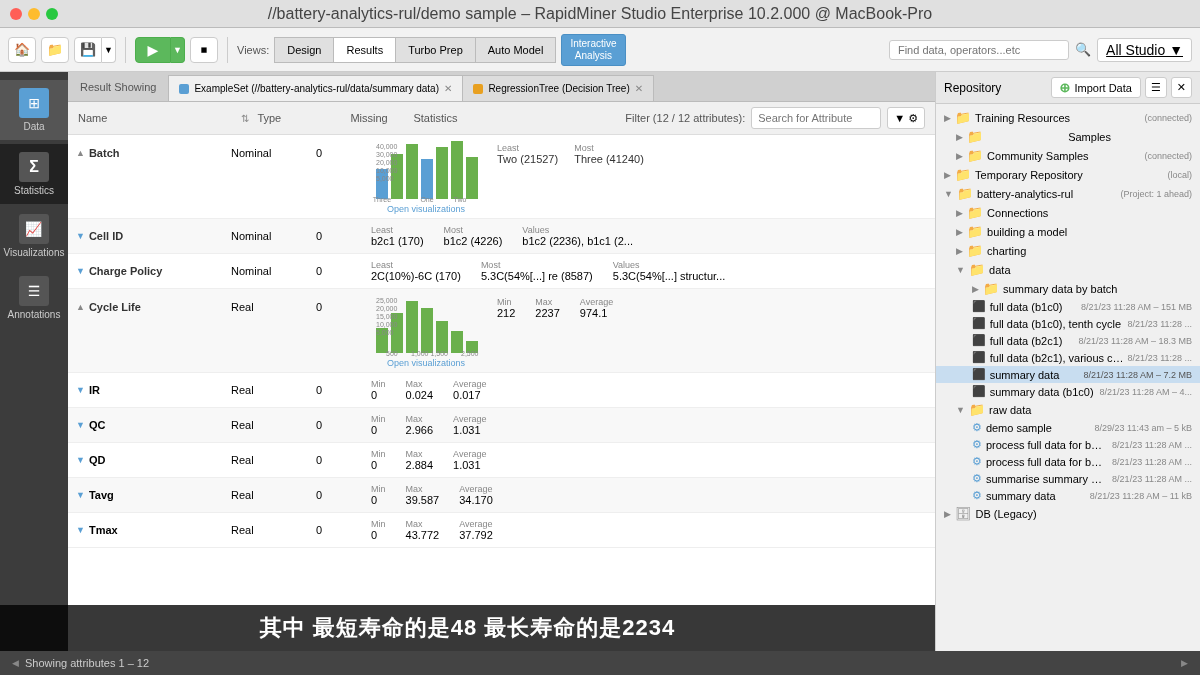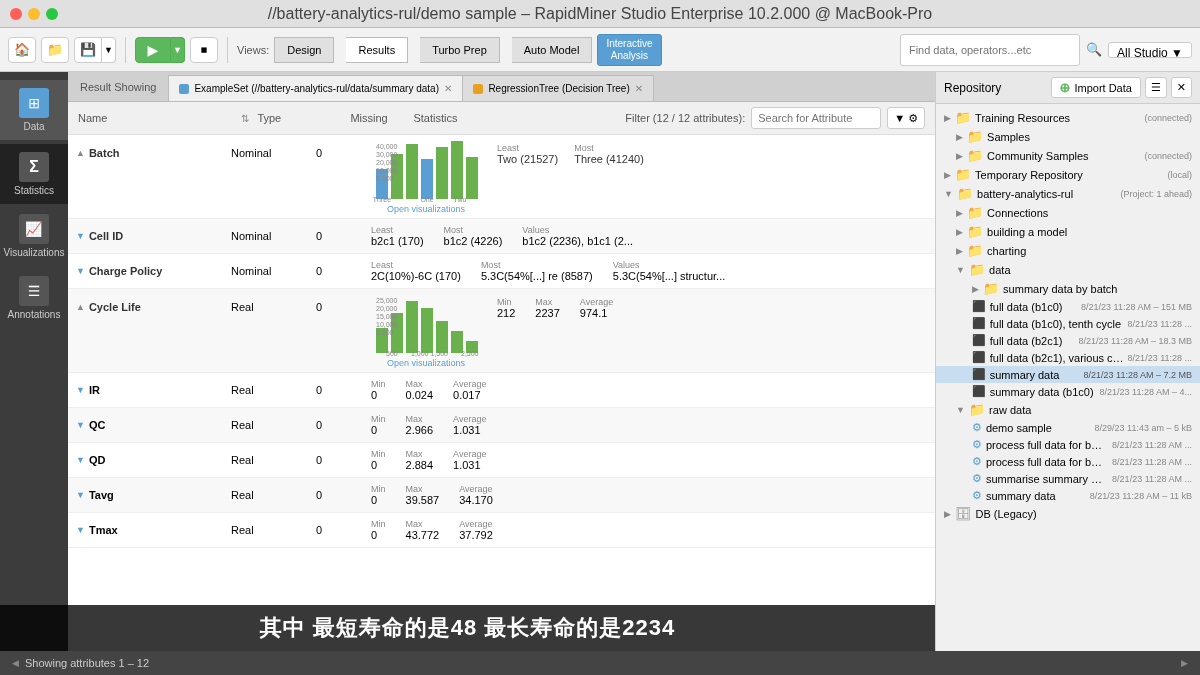--- a/index.html
+++ b/index.html
@@ -27,32 +27,32 @@
   <div style="width:1px;height:26px;background:#ccc;margin:0 4px;"></div>
   <div style="display:flex;gap:0;">
     <button style="background:#5cb85c;color:white;border:1px solid #4cae4c;border-radius:4px 0 0 4px;width:36px;height:26px;cursor:pointer;font-size:14px;">▶</button>
     <button style="background:#5cb85c;color:white;border:1px solid #4cae4c;border-left:none;border-radius:0 4px 4px 0;width:14px;height:26px;cursor:pointer;font-size:9px;">▼</button>
   </div>
   <button style="background:#fff;border:1px solid #ccc;border-radius:4px;width:28px;height:26px;cursor:pointer;font-size:13px;">⏹</button>
 
   <div style="width:1px;height:26px;background:#ccc;margin:0 4px;"></div>
 
   <span style="font-size:11px;color:#555;">Views:</span>
-  <div style="display:flex;gap:12px;">
+  <div style="display:flex;gap:0;">
     <button style="background:#e0e0e0;border:1px solid #bbb;padding:0 12px;font-size:11px;height:26px;cursor:pointer;">Design</button>
     <button style="background:#fff;border:1px solid #bbb;border-left:none;padding:0 12px;font-size:11px;height:26px;cursor:pointer;font-weight:500;">Results</button>
     <button style="background:#e0e0e0;border:1px solid #bbb;border-left:none;padding:0 12px;font-size:11px;height:26px;cursor:pointer;">Turbo Prep</button>
     <button style="background:#e0e0e0;border:1px solid #bbb;border-left:none;padding:0 12px;font-size:11px;height:26px;cursor:pointer;">Auto Model</button>
   </div>
   <button style="background:#5a9fd4;color:white;border:1px solid #4a8fc4;border-radius:3px;padding:0 8px;font-size:10px;height:32px;cursor:pointer;line-height:1.2;text-align:center;">Interactive<br>Analysis</button>
 
   <div style="margin-left:auto;display:flex;align-items:center;gap:6px;">
-    <input type="text" placeholder="Find data, operators...etc" style="background: rgb(255, 255, 255); border: 1px solid rgb(204, 204, 204); border-radius: 3px; padding: 3px 8px; font-size: 11px; width: 180px; height: 32px;">
+    <input type="text" placeholder="Find data, operators...etc" style="background: rgb(255, 255, 255); border: 1px solid rgb(204, 204, 204); border-radius: 3px; padding: 3px 8px; font-size: 11px; width: 180px; height: 20px;">
     <span style="font-size:13px;color:#888;">🔍</span>
-    <button style="background:#fff;border:1px solid #ccc;border-radius:3px;padding:3px 8px;font-size:12px;height:16px;cursor:pointer;">All Studio ▼</button>
+    <button style="background:#fff;border:1px solid #ccc;border-radius:3px;padding:3px 8px;font-size:14px;height:24px;cursor:pointer;text-decoration:underline;">All Studio ▼</button>
   </div>
 </div>
 
 <div style="display:flex;height:calc(675px - 28px - 44px - 24px);">
 
   <div style="width:68px;background:#3c3c3c;display:flex;flex-direction:column;align-items:center;padding-top:8px;gap:2px;">
     <div style="display:flex;flex-direction:column;align-items:center;padding:8px 4px;cursor:pointer;color:#ccc;font-size:10px;gap:3px;width:100%;background:#555;">
       <div style="width:30px;height:30px;background:#5a9fd4;border-radius:3px;display:flex;align-items:center;justify-content:center;color:white;font-size:14px;">⊞</div>
       <span>Data</span>
     </div>
@@ -417,21 +417,21 @@
       <div style="display:flex;align-items:center;padding:2px 8px;cursor:pointer;gap:4px;">
         <span style="font-size:9px;color:#888;">▶</span>
         <span style="color:#e8a020;font-size:13px;">📁</span>
         <span style="flex:1;">Training Resources</span>
         <span style="font-size:9px;color:#888;">(connected)</span>
       </div>
 
       <div style="display:flex;align-items:center;padding:2px 8px;cursor:pointer;gap:4px;padding-left:20px;">
         <span style="font-size:9px;color:#888;">▶</span>
         <span style="color:#e8a020;font-size:13px;">📁</span>
-        <span style="flex:1;">Samples</span>
+        <span style="flex:1;text-align:center;">Samples</span>
       </div>
 
       <div style="display:flex;align-items:center;padding:2px 8px;cursor:pointer;gap:4px;padding-left:20px;">
         <span style="font-size:9px;color:#888;">▶</span>
         <span style="color:#e8a020;font-size:13px;">📁</span>
         <span style="flex:1;">Community Samples</span>
         <span style="font-size:9px;color:#888;">(connected)</span>
       </div>
 
       <div style="display:flex;align-items:center;padding:2px 8px;cursor:pointer;gap:4px;">

